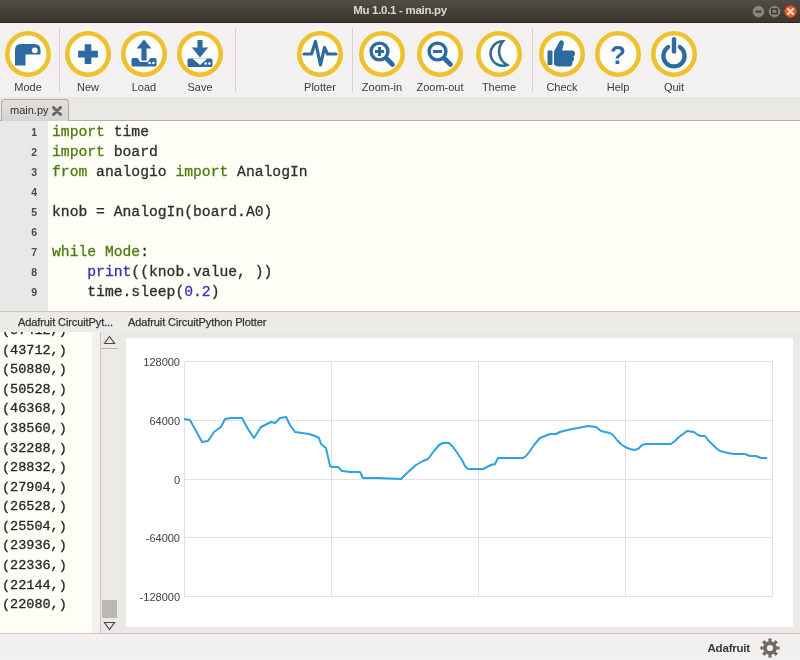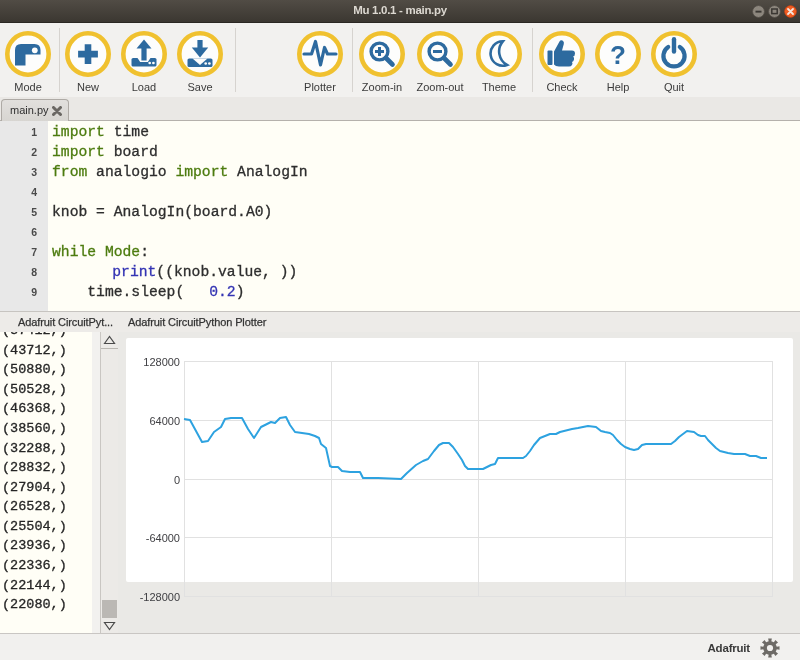--- a/index.html
+++ b/index.html
@@ -30,35 +30,35 @@
   #editor{left:0;top:121px;width:800px;height:190px;background:#fffef6;}
   #gutter{left:0;top:121px;width:48px;height:190px;background:#e8e8e8;
     font-family:"Liberation Sans",sans-serif;font-size:10.5px;font-weight:bold;
     color:#4a4a4a;text-align:right;line-height:20px;padding-top:1px;
     box-sizing:border-box;}
   #gutter div{padding-right:11px;}
   #code{left:52px;top:122px;font-family:"Liberation Mono",monospace;
     font-size:14.7px;line-height:20px;white-space:pre;
     -webkit-text-stroke:0.3px;color:#2e2e2e;}
   .kw{color:#4d7c0f;}
-  .bi{color:#3333b3;margin-left:25px;}
+  .bi{color:#3333b3;}
   
   #paneheader{left:0;top:311px;width:800px;height:21px;background:#edebe8;
     border-top:1px solid #c7c4c0;box-sizing:border-box;}
   .phlabel{position:absolute;top:4px;font-size:11px;color:#333;-webkit-text-stroke:0.25px;letter-spacing:-0.1px;}
   
   #serialpane{left:0;top:332px;width:92px;height:301px;background:#fffef6;
     overflow:hidden;}
   #serialtext{margin-top:-10.8px;padding-left:2px;
     font-family:"Liberation Mono",monospace;font-size:13.5px;color:#262626;
     line-height:19.56px;white-space:pre;-webkit-text-stroke:0.3px;}
   #sbar{left:100px;top:332px;width:18px;height:301px;background:#eceae7;
     border-left:1px solid #c9c6c2;box-sizing:border-box;}
   #plotpane{left:118px;top:332px;width:682px;height:301px;background:#eae9e6;}
-  #canvas{left:126px;top:338px;width:667px;height:244px;background:#ffffff;
+  #canvas{left:126px;top:338px;width:667px;height:289px;background:#ffffff;
     border-radius:2px;}
   
   #statusbar{left:0;top:633px;width:800px;height:17px;background:#f1f0ee;
     border-top:1px solid #c9c6c3;box-sizing:border-box;}
   #adafruit{position:absolute;right:50px;top:8px;font-size:11.5px;letter-spacing:-0.2px;
     font-weight:bold;color:#3a3a3a;}
 </style>
 </head>
 <body>
   <div class="abs" id="titlebar">

